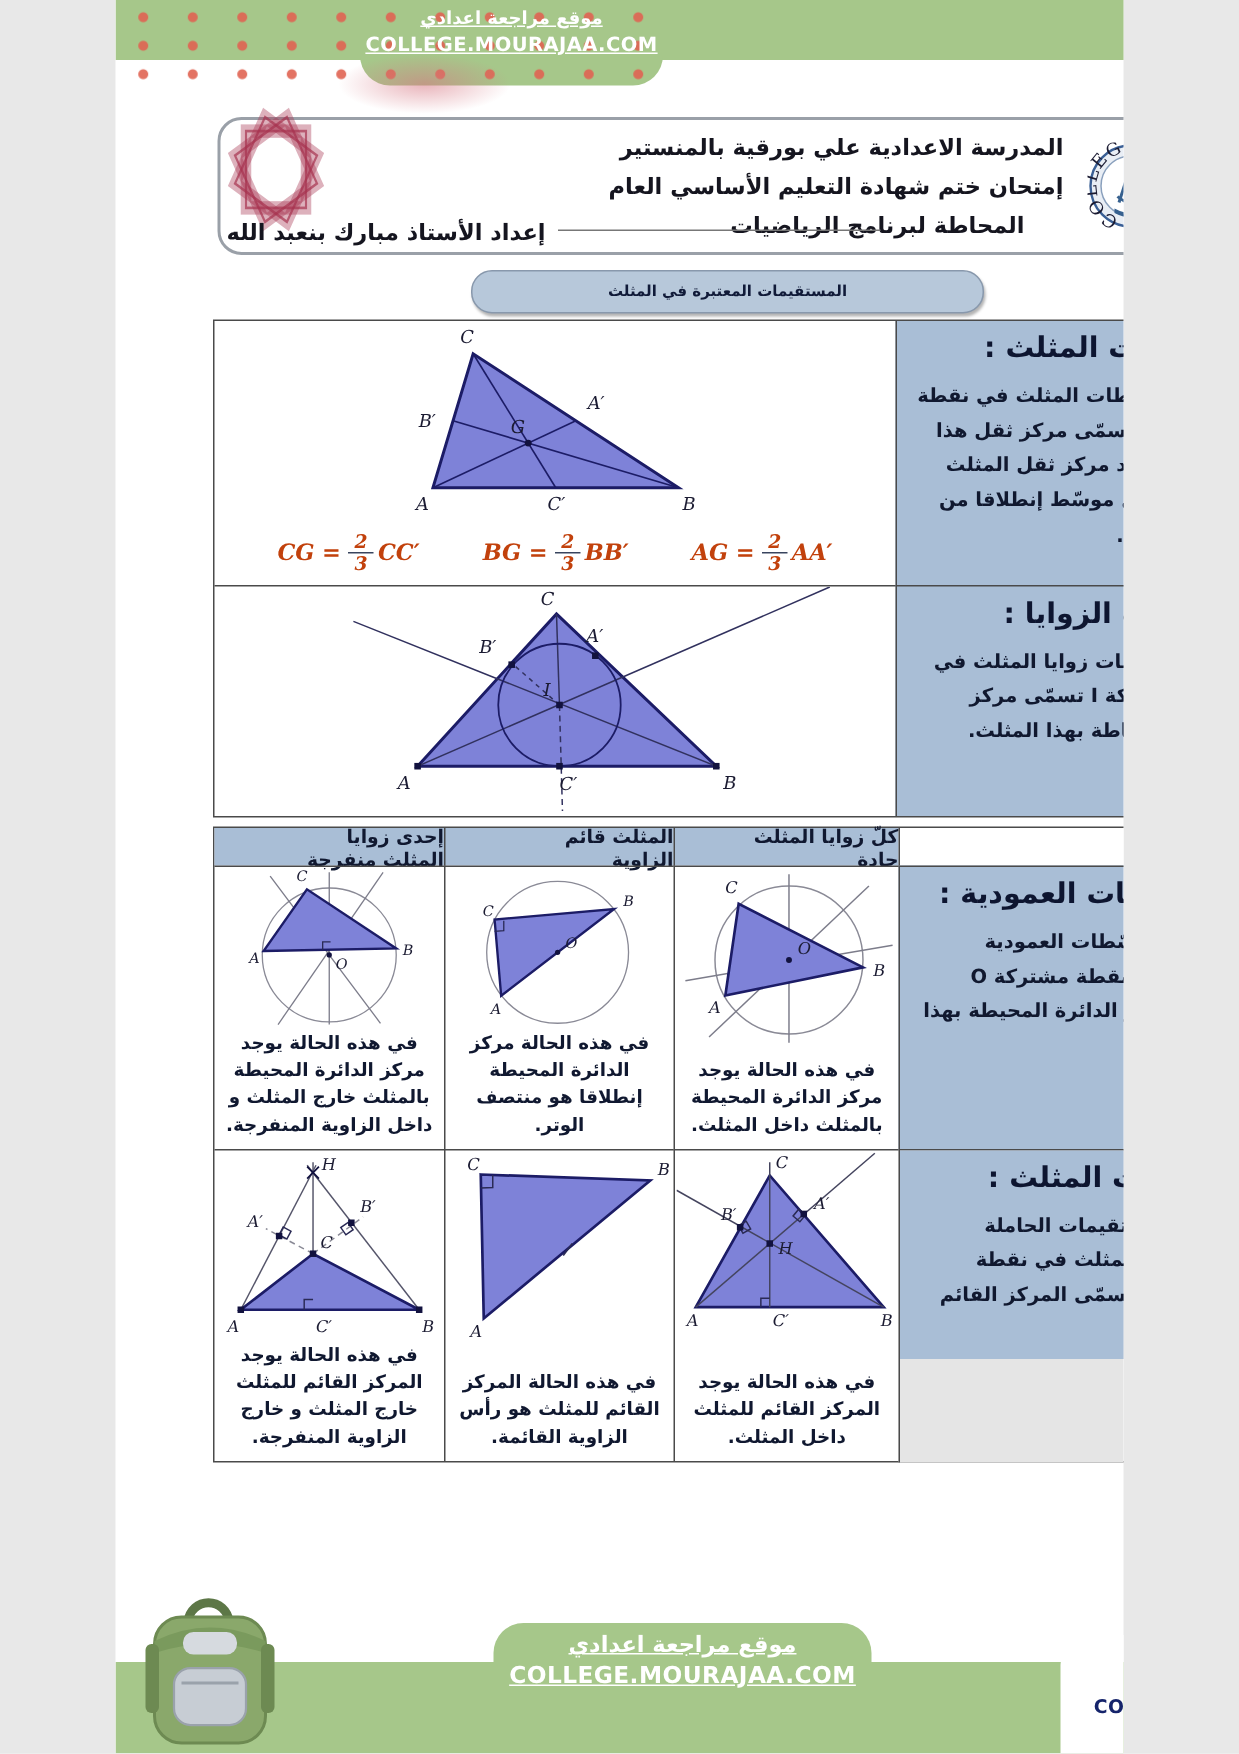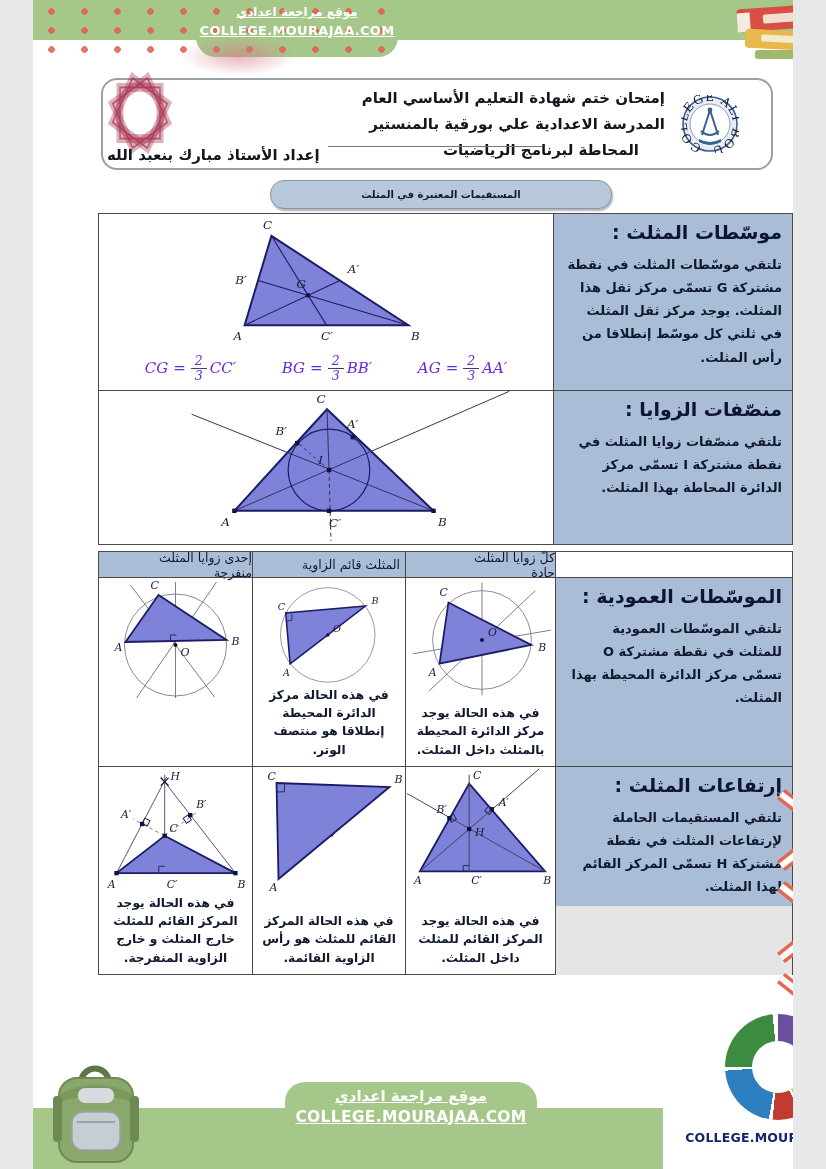--- a/index.html
+++ b/index.html
@@ -1,16 +1,16 @@
 <!DOCTYPE html>
 <html><head>
 <meta charset="utf-8">
 <style>
   html,body{margin:0;padding:0;background:#e8e8e8;}
-  #page{position:relative;width:760px;height:1169px;margin:0 auto;background:#ffffff;overflow:hidden;
+  #page{position:relative;width:672px;height:1169px;margin:0 auto;background:#ffffff;overflow:hidden;
         font-family:"DejaVu Sans",sans-serif;color:#14142a;}
 
   
   .band-top{position:absolute;left:0;top:0;width:826px;height:40px;background:#a6c78a;}
   .band-bubble-top{position:absolute;left:163px;top:0;width:202px;height:57px;background:#a6c78a;border-radius:0 0 20px 20px;}
   .header-text{position:absolute;left:163px;top:5px;width:202px;text-align:center;color:#fff;line-height:1.25;}
   .header-text .ar{font-size:12px;font-weight:bold;text-decoration:underline;}
   .header-text .url{font-size:13px;font-weight:bold;text-decoration:underline;letter-spacing:.3px;margin-top:3px;}
 
   .band-bottom{position:absolute;left:0;top:1108px;width:826px;height:61px;background:#a6c78a;}
@@ -41,48 +41,48 @@
   .logo-url{position:absolute;left:650px;top:1130px;width:190px;text-align:center;
      font-size:12.5px;font-weight:bold;color:#15246b;letter-spacing:.2px;}
 
   
   .school-box{position:absolute;left:68px;top:78px;width:672px;height:92px;border:2px solid #9aa0a8;
      border-radius:16px;background:#fff;box-sizing:border-box;display:flex;flex-direction:row-reverse;
      align-items:center;padding:4px 32px 4px 10px;}
   .school-lines{direction:rtl;text-align:right;margin-right:16px;font-size:15px;font-weight:bold;
      color:#15151f;line-height:26px;}
   .school-lines .l3{margin-left:0;padding-left:0;margin-right:26px;}
-  .author{position:absolute;left:74px;top:146px;width:436px;display:flex;align-items:flex-start;z-index:3;}
+  .author{position:absolute;left:74px;top:146px;width:436px;display:flex;align-items:center;z-index:3;}
   .author-text{font-size:15px;font-weight:bold;direction:rtl;white-space:nowrap;color:#15151f;}
   .author-line{flex:1;border-bottom:1.5px solid #777;margin:0 0 4px 8px;}
 
   
   .title-pill{position:absolute;left:237px;top:180px;width:340px;height:27px;background:#b7c8da;
      border:1px solid #8898ac;border-radius:14px;box-shadow:1px 2px 2px rgba(0,0,0,.3);
      display:flex;align-items:center;justify-content:center;font-size:10px;font-weight:bold;color:#101a38;}
 
   
   .t1{position:absolute;left:65px;top:213px;width:695px;height:332px;border:1px solid #4a4a4a;
      box-sizing:border-box;display:grid;grid-template-columns:454px 1fr;grid-template-rows:176px 1fr;background:#fff;}
   .t2{position:absolute;left:65px;top:551px;width:695px;height:424px;border:1px solid #4a4a4a;
      box-sizing:border-box;display:grid;grid-template-columns:153px 153px 150px 1fr;grid-template-rows:25px 189px 1fr;background:#fff;}
   .bl{border-left:1px solid #4a4a4a;} .bt{border-top:1px solid #4a4a4a;}
   .dcell{display:flex;flex-direction:column;justify-content:space-between;align-items:center;overflow:hidden;}
   .hd{background:#a9bed6;display:flex;align-items:center;justify-content:center;
-      font-size:12.5px;font-weight:normal;color:#101830;direction:rtl;padding-left:44px;}
+      font-size:12.5px;font-weight:bold;color:#101830;direction:rtl;padding-left:44px;}
   .panel{background:#a9bed6;height:100%;box-sizing:border-box;padding:7px 10px;direction:rtl;text-align:right;}
   .panel .ptitle{font-size:19px;font-weight:bold;color:#0d1530;}
   .panel .pbody{font-size:13px;line-height:1.78;margin-top:10px;color:#10182f;font-weight:bold;}
   .panel-wrap{height:100%;background:#e5e5e5;}
   .panel.fit{height:auto;min-height:96px;}
   .caption{font-size:12.2px;font-weight:bold;color:#101830;direction:rtl;text-align:center;
      line-height:1.5;padding:1px 6px 7px 6px;}
 
   .formulas{display:flex;justify-content:space-evenly;align-items:center;height:44px;width:100%;
-     font-family:"DejaVu Serif",serif;font-style:italic;color:#6d28d9;font-size:15px;}
+     font-family:"DejaVu Serif",serif;font-style:italic;color:#c2410c;font-size:15px;font-weight:bold;}
   .fg{display:inline-flex;align-items:center;}
   .feq{margin:0 5px;font-style:normal;}
   .frac{display:inline-flex;flex-direction:column;align-items:center;font-size:12.5px;line-height:1.1;margin-right:3px;}
   .frac .num{padding:0 4px;border-bottom:1px solid #38445e;}
 
   
   svg text{font-family:"DejaVu Serif",serif;font-style:italic;font-size:12px;fill:#1b1b32;}
   svg text.sm{font-size:11px;}
 </style>
 </head>
@@ -124,22 +124,22 @@
       </text>
       <g stroke="#37618f" stroke-width="2" fill="none">
         <path d="M29,15 L21,40"></path>
           <path d="M29,15 L37,40"></path>
         <path d="M20,36 Q29,44 38,36"></path>
       </g>
       <circle cx="29" cy="15" r="2.4" fill="#37618f"></circle>
       <path d="M18,44 Q29,50 40,44 L40,47 Q29,53 18,47 Z" fill="#37618f"></path>
     </svg>
     <div class="school-lines">
+      <div>المدرسة الاعدادية علي بورقية بالمنستير</div>
       <div>إمتحان ختم شهادة التعليم الأساسي العام</div>
-      <div>المدرسة الاعدادية علي بورقية بالمنستير</div>
       <div class="l3">المحاطة لبرنامج الرياضيات</div>
     </div>
   </div>
   <svg class="knot" width="94" height="118" viewBox="0 0 94 118">
     <g transform="translate(47,59) scale(1,1.28) translate(-47,-46)" fill="none" stroke="#a63350">
       <g stroke-opacity=".38" stroke-width="7">
         <rect x="27" y="26" width="40" height="40"></rect>
         <rect x="27" y="26" width="40" height="40" transform="rotate(30 47 46)"></rect>
         <rect x="27" y="26" width="40" height="40" transform="rotate(60 47 46)"></rect>
       </g>
@@ -264,20 +264,21 @@
           <line x1="116" y1="4" x2="36" y2="120"></line>
         </g>
         <path d="M25,64 L126,62 L58,17 Z" fill="#7e82d8" stroke="#1c1c66" stroke-width="1.8"></path>
         <path d="M70,63 L70,57 L76,57" fill="none" stroke="#2a2a55" stroke-width="1"></path>
         <circle cx="75" cy="67" r="2" fill="#12123f"></circle>
         <text class="sm" x="14" y="73">A</text>
         <text class="sm" x="131" y="67">B</text>
         <text class="sm" x="50" y="11">C</text>
         <text class="sm" x="80" y="78">O</text>
       </svg>
+      <div class="caption">في هذه الحالة يوجد مركز الدائرة المحيطة بالمثلث خارج المثلث و داخل الزاوية المنفرجة.</div>
     </div>
 
     <div class="dcell bl bt">
       <svg width="151" height="122" viewBox="0 0 150 122">
         <circle cx="73" cy="65" r="54" fill="none" stroke="#8a8a96" stroke-width="1"></circle>
         <path d="M30,98 L116,32 L25,40 Z" fill="#7e82d8" stroke="#1c1c66" stroke-width="1.8"></path>
         <path d="M25,49 L32,48.4 L32,41" fill="none" stroke="#2a2a55" stroke-width="1"></path>
         <circle cx="73" cy="65" r="2" fill="#12123f"></circle>
         <text class="sm" x="16" y="37">C</text>
         <text class="sm" x="123" y="30">B</text>

